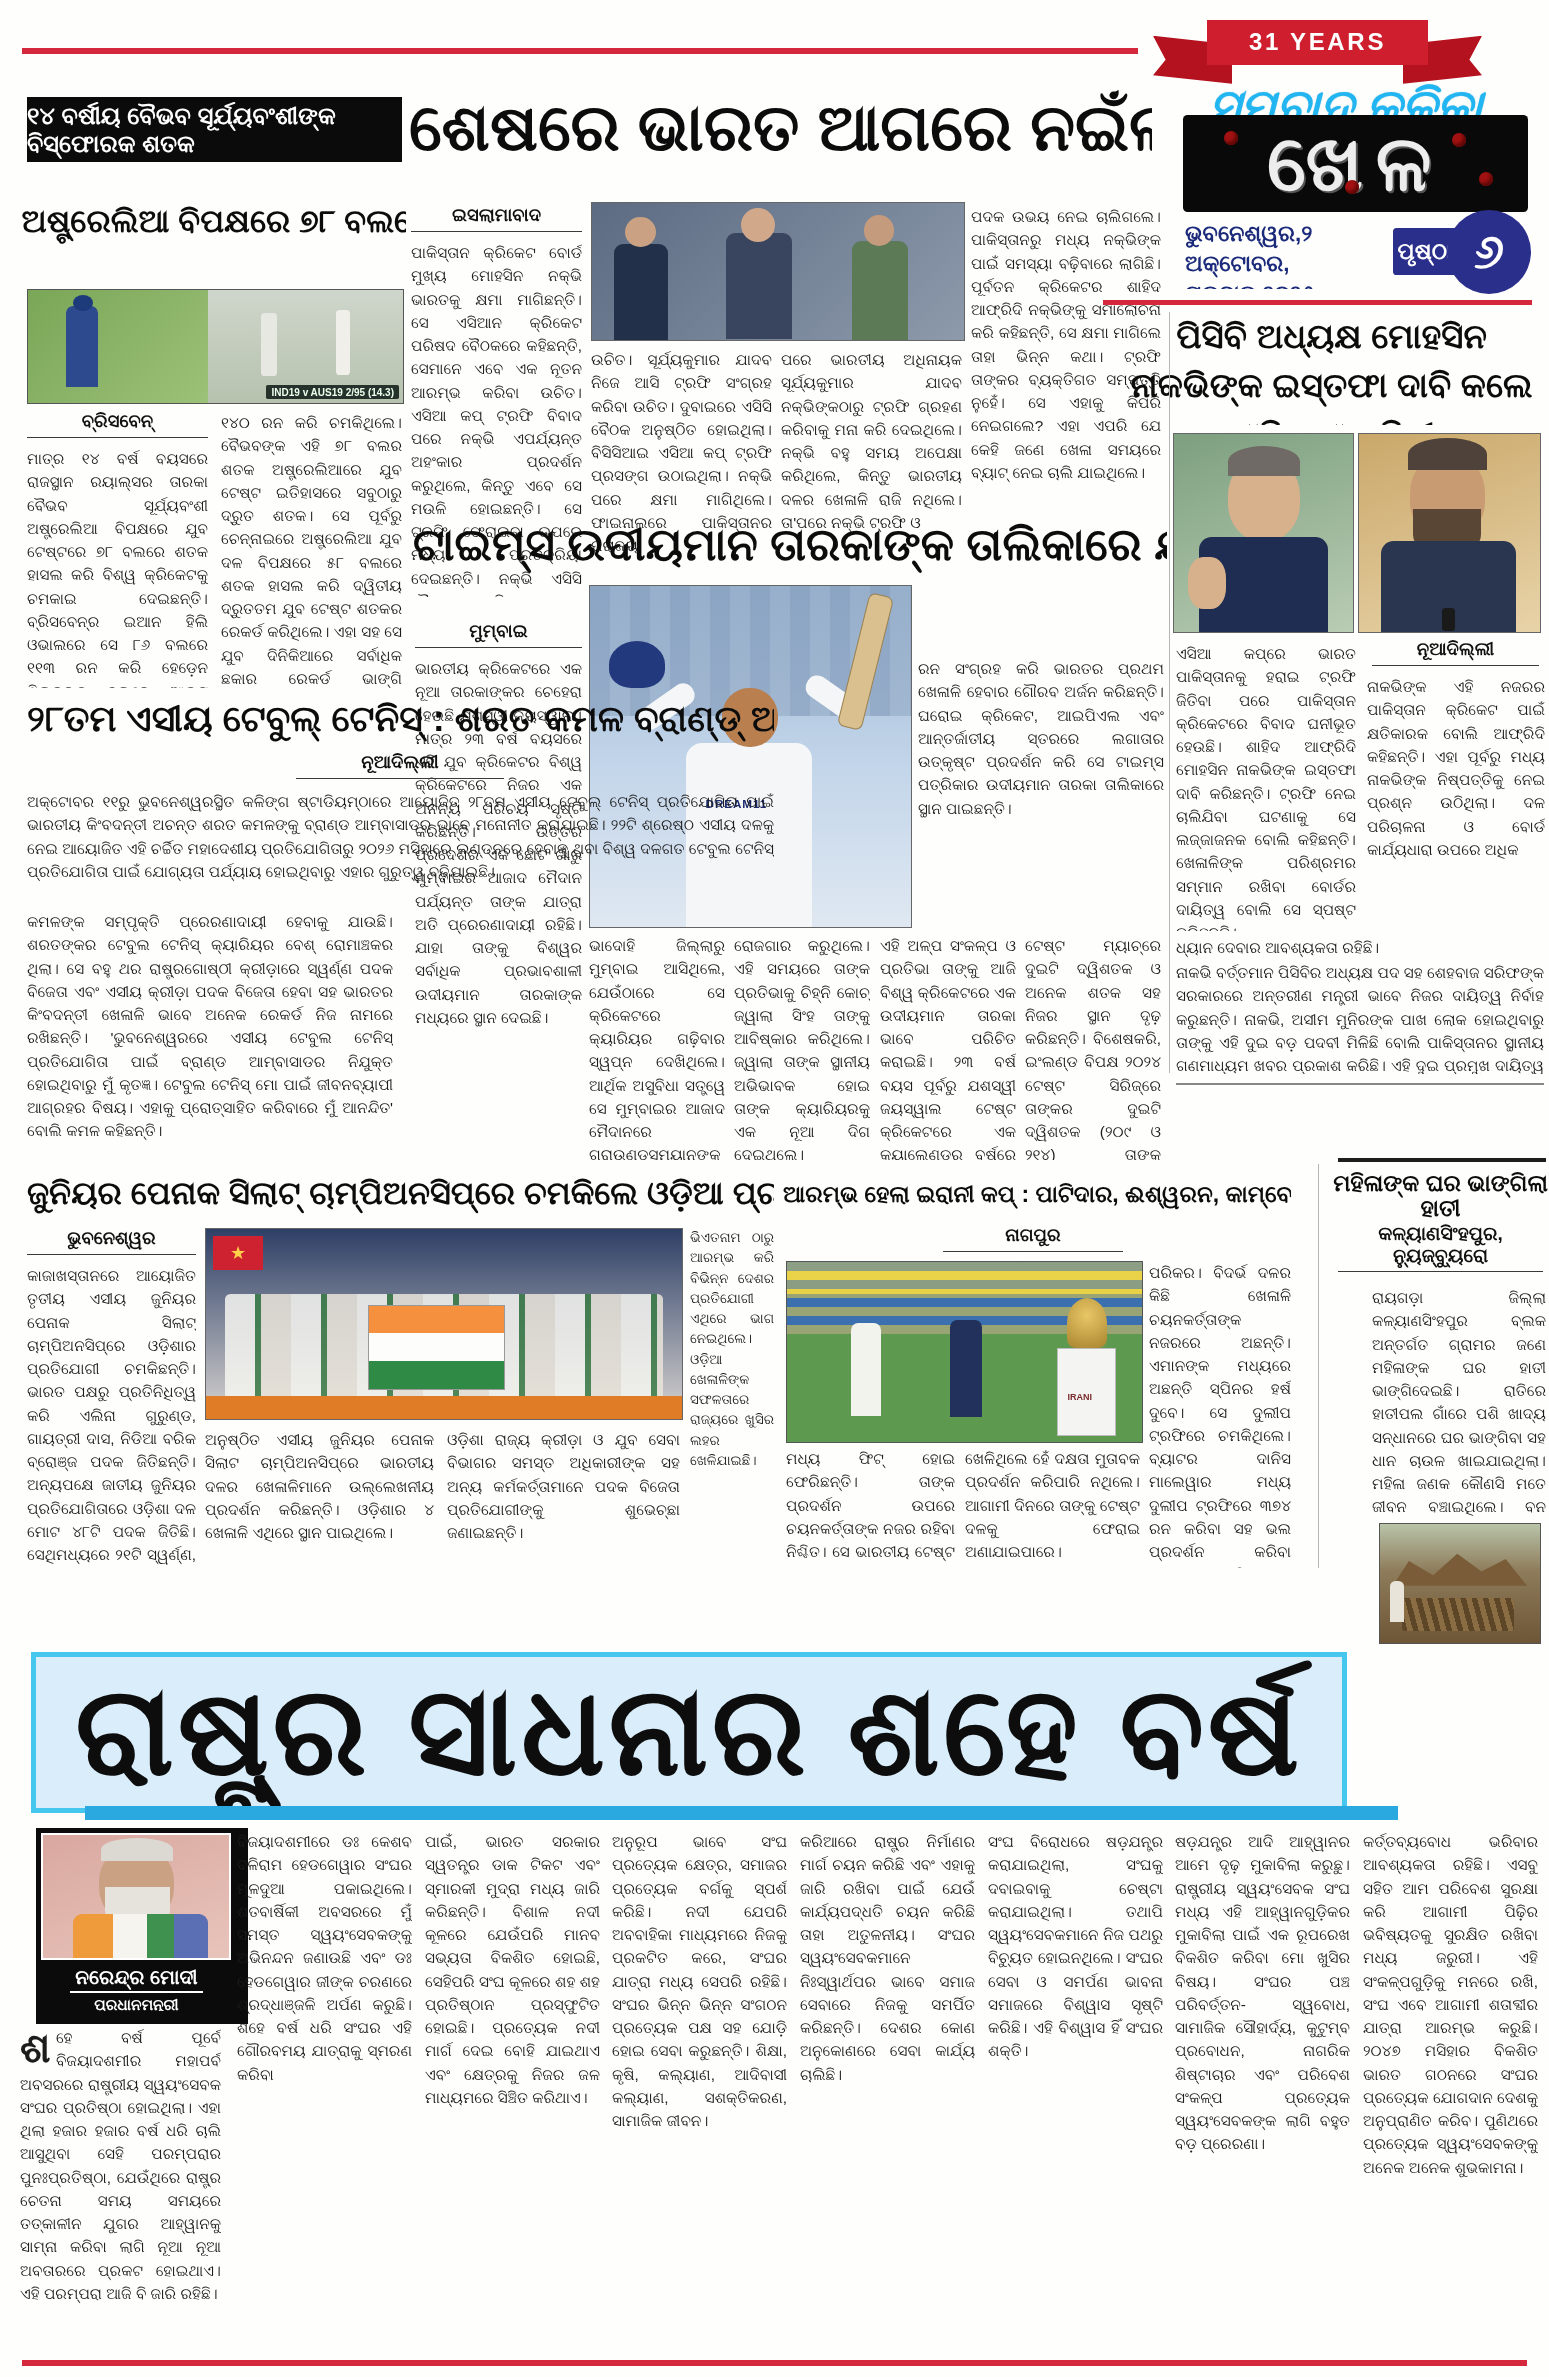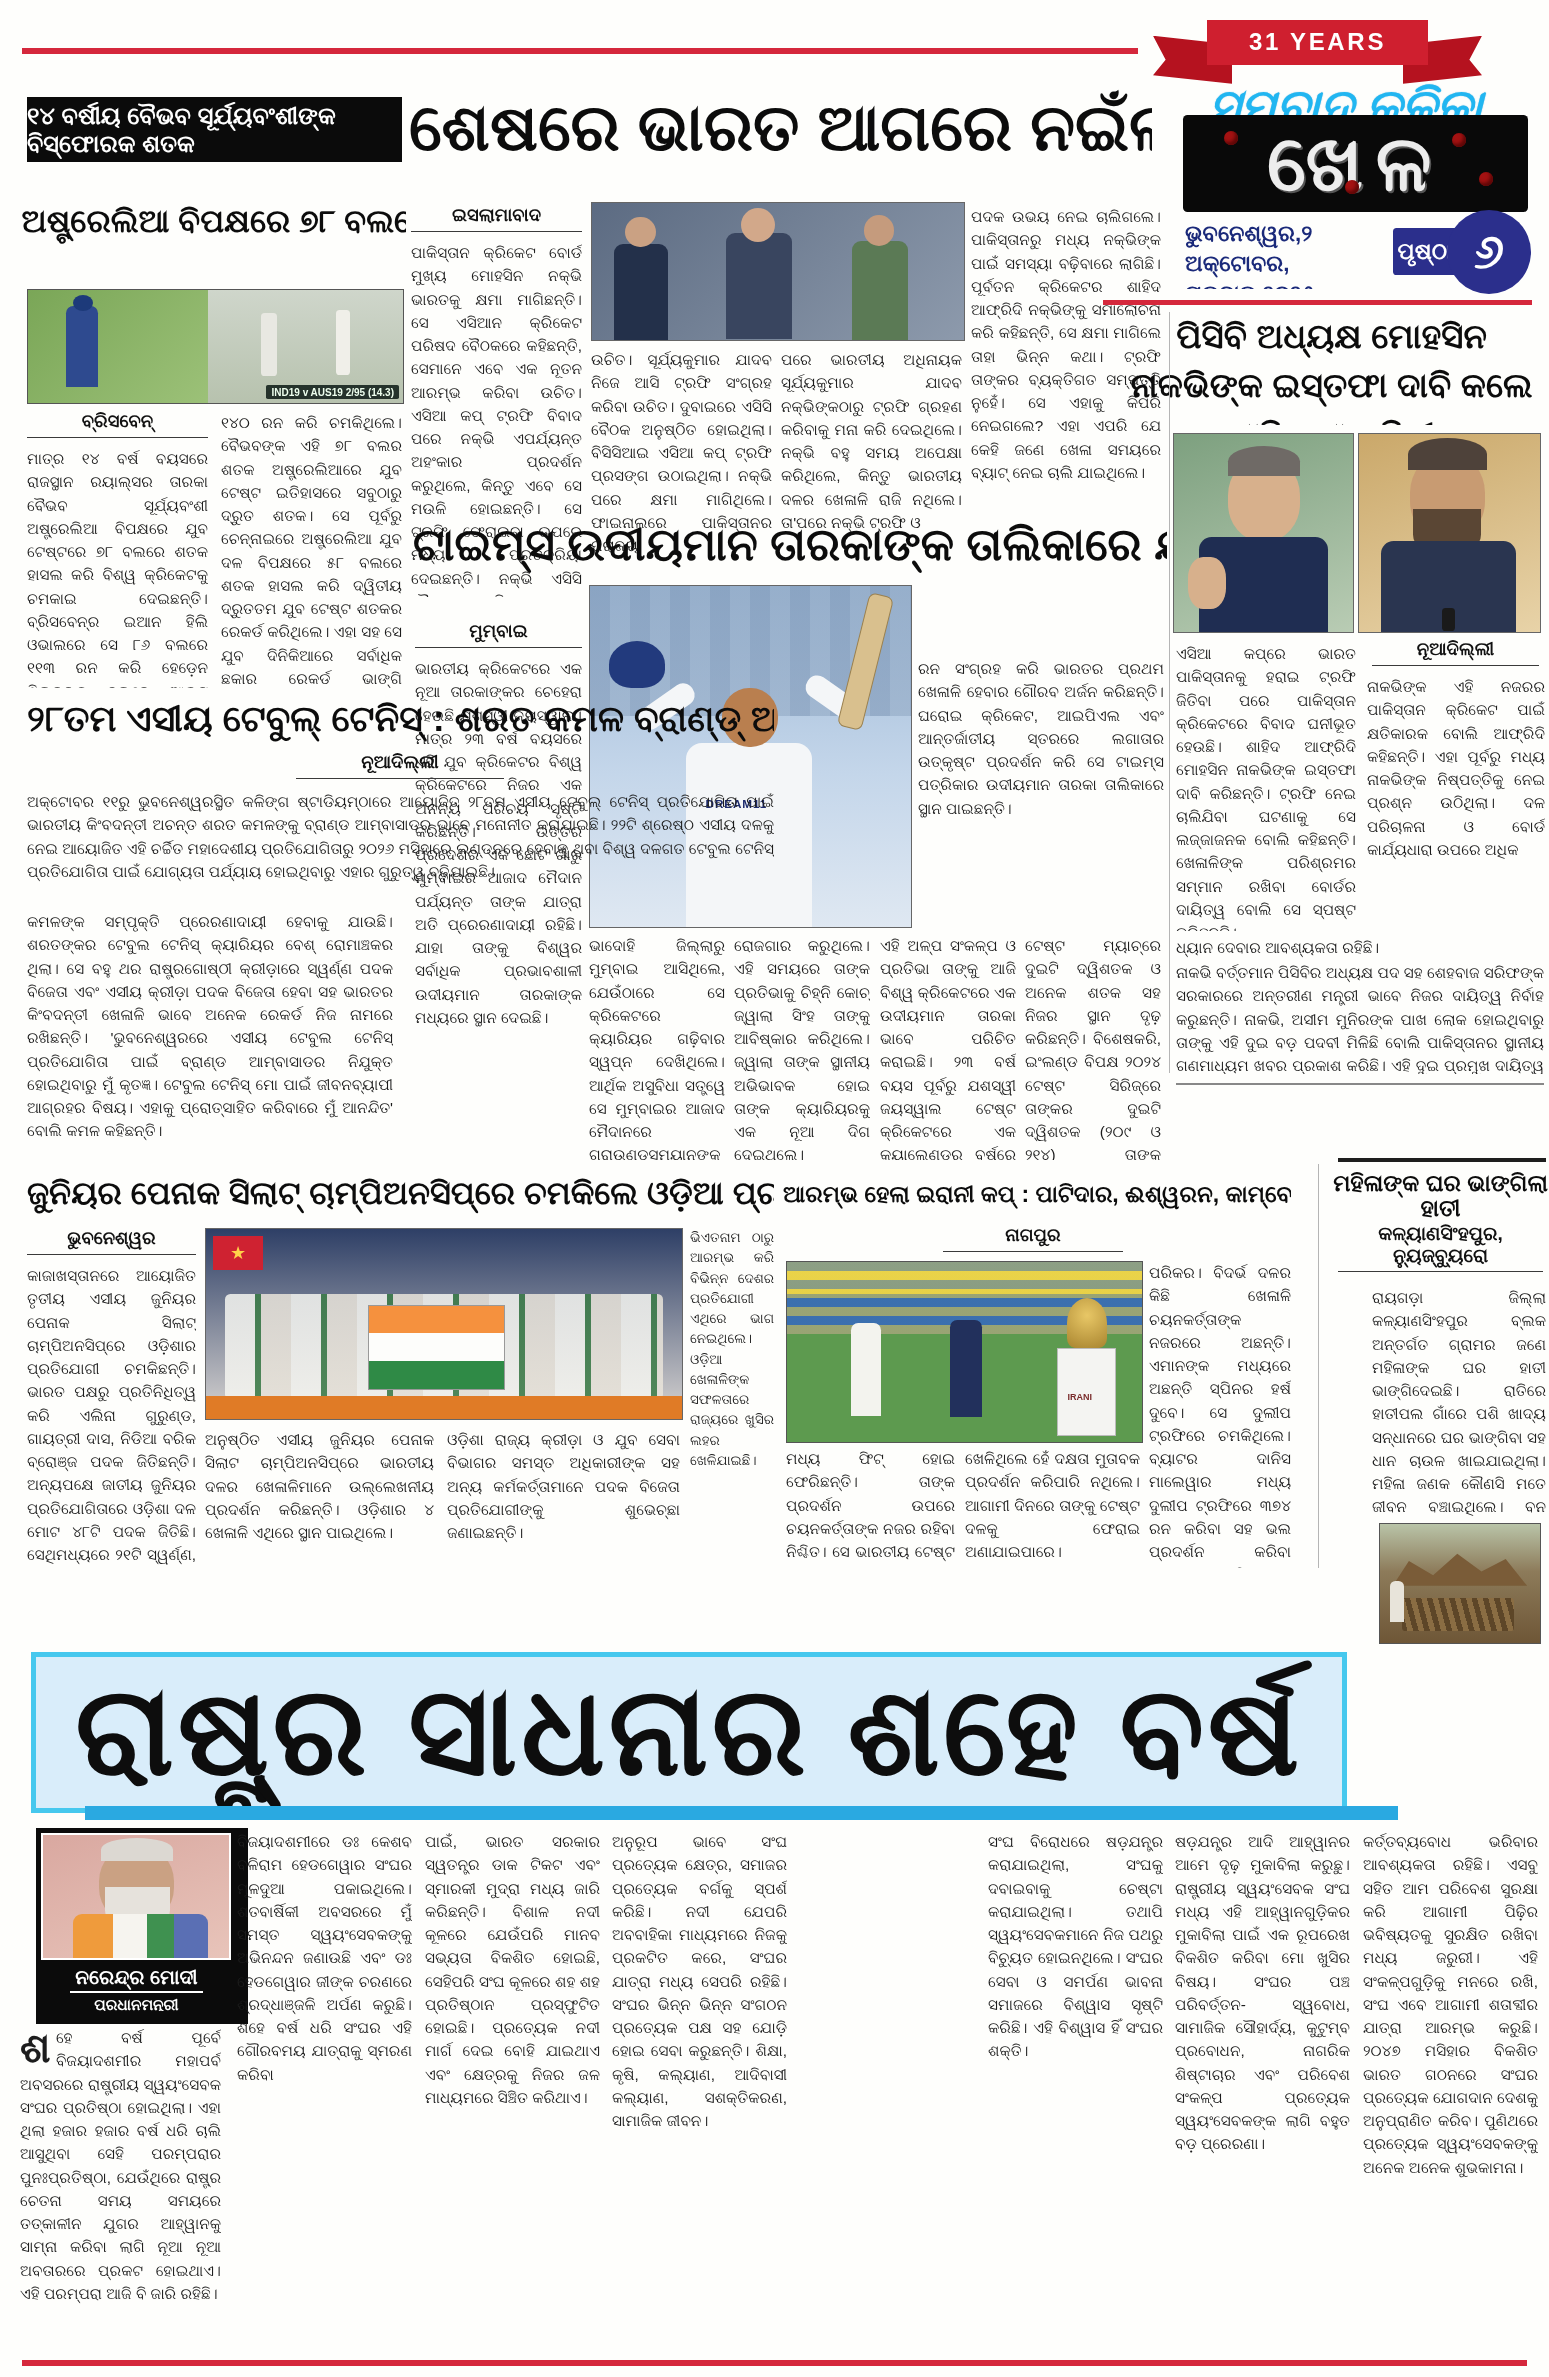--- a/index.html
+++ b/index.html
@@ -248,20 +248,21 @@
       <div class="ln" style="margin:2.7px auto;"></div>
       <div class="rl" style="font-size:15.3px;">ପ୍ରଧାନମନ୍ତ୍ରୀ</div>
     </div>
   </div>
   <div class="abs body" style="left:20px;top:2026px;width:201px;height:334px;">
     <span class="dropcap">ଶ</span><span>ହେ ବର୍ଷ ପୂର୍ବେ ବିଜୟାଦଶମୀର ମହାପର୍ବ ଅବସରରେ ରାଷ୍ଟ୍ରୀୟ ସ୍ୱୟଂସେବକ ସଂଘର ପ୍ରତିଷ୍ଠା ହୋଇଥିଲା। ଏହା ଥିଲା ହଜାର ହଜାର ବର୍ଷ ଧରି ଚାଲି ଆସୁଥିବା ସେହି ପରମ୍ପରାର ପୁନଃପ୍ରତିଷ୍ଠା, ଯେଉଁଥିରେ ରାଷ୍ଟ୍ର ଚେତନା ସମୟ ସମୟରେ ତତ୍କାଳୀନ ଯୁଗର ଆହ୍ୱାନକୁ ସାମ୍ନା କରିବା ଲାଗି ନୂଆ ନୂଆ ଅବତାରରେ ପ୍ରକଟ ହୋଇଥାଏ। ଏହି ପରମ୍ପରା ଆଜି ବି ଜାରି ରହିଛି।</span>
   </div>
   <div class="abs body" style="left:237px;top:1830px;width:175px;height:532px;">ବିଜୟାଦଶମୀରେ ଡଃ କେଶବ ବଳିରାମ ହେଡଗେୱାର ସଂଘର ମୂଳଦୁଆ ପକାଇଥିଲେ। ଶତବାର୍ଷିକୀ ଅବସରରେ ମୁଁ ସମସ୍ତ ସ୍ୱୟଂସେବକଙ୍କୁ ଅଭିନନ୍ଦନ ଜଣାଉଛି ଏବଂ ଡଃ ହେଡଗେୱାର ଜୀଙ୍କ ଚରଣରେ ଶ୍ରଦ୍ଧାଞ୍ଜଳି ଅର୍ପଣ କରୁଛି। ଶହେ ବର୍ଷ ଧରି ସଂଘର ଏହି ଗୌରବମୟ ଯାତ୍ରାକୁ ସ୍ମରଣ କରିବା</div>
   <div class="abs body" style="left:425px;top:1830px;width:175px;height:532px;">ପାଇଁ, ଭାରତ ସରକାର ସ୍ୱତନ୍ତ୍ର ଡାକ ଟିକଟ ଏବଂ ସ୍ମାରକୀ ମୁଦ୍ରା ମଧ୍ୟ ଜାରି କରିଛନ୍ତି। ବିଶାଳ ନଦୀ କୂଳରେ ଯେଉଁପରି ମାନବ ସଭ୍ୟତା ବିକଶିତ ହୋଇଛି, ସେହିପରି ସଂଘ କୂଳରେ ଶହ ଶହ ପ୍ରତିଷ୍ଠାନ ପ୍ରସ୍ଫୁଟିତ ହୋଇଛି। ପ୍ରତ୍ୟେକ ନଦୀ ମାର୍ଗ ଦେଇ ବୋହି ଯାଇଥାଏ ଏବଂ କ୍ଷେତ୍ରକୁ ନିଜର ଜଳ ମାଧ୍ୟମରେ ସିଞ୍ଚିତ କରିଥାଏ।</div>
   <div class="abs body" style="left:612px;top:1830px;width:175px;height:532px;">ଅନୁରୂପ ଭାବେ ସଂଘ ପ୍ରତ୍ୟେକ କ୍ଷେତ୍ର, ସମାଜର ପ୍ରତ୍ୟେକ ବର୍ଗକୁ ସ୍ପର୍ଶ କରିଛି। ନଦୀ ଯେପରି ଅବବାହିକା ମାଧ୍ୟମରେ ନିଜକୁ ପ୍ରକଟିତ କରେ, ସଂଘର ଯାତ୍ରା ମଧ୍ୟ ସେପରି ରହିଛି। ସଂଘର ଭିନ୍ନ ଭିନ୍ନ ସଂଗଠନ ପ୍ରତ୍ୟେକ ପକ୍ଷ ସହ ଯୋଡ଼ି ହୋଇ ସେବା କରୁଛନ୍ତି। ଶିକ୍ଷା, କୃଷି, କଲ୍ୟାଣ, ଆଦିବାସୀ କଲ୍ୟାଣ, ସଶକ୍ତିକରଣ, ସାମାଜିକ ଜୀବନ।</div>
+  <div class="abs body" style="left:800px;top:1830px;width:175px;height:532px;">କରିଆରେ ରାଷ୍ଟ୍ର ନିର୍ମାଣର ମାର୍ଗ ଚୟନ କରିଛି ଏବଂ ଏହାକୁ ଜାରି ରଖିବା ପାଇଁ ଯେଉଁ କାର୍ଯ୍ୟପଦ୍ଧତି ଚୟନ କରିଛି ତାହା ଅତୁଳନୀୟ। ସଂଘର ସ୍ୱୟଂସେବକମାନେ ନିଃସ୍ୱାର୍ଥପର ଭାବେ ସମାଜ ସେବାରେ ନିଜକୁ ସମର୍ପିତ କରିଛନ୍ତି। ଦେଶର କୋଣ ଅନୁକୋଣରେ ସେବା କାର୍ଯ୍ୟ ଚାଲିଛି।</div>
   <div class="abs body" style="left:988px;top:1830px;width:175px;height:532px;">ସଂଘ ବିରୋଧରେ ଷଡ଼ଯନ୍ତ୍ର କରାଯାଇଥିଲା, ସଂଘକୁ ଦବାଇବାକୁ ଚେଷ୍ଟା କରାଯାଇଥିଲା। ତଥାପି ସ୍ୱୟଂସେବକମାନେ ନିଜ ପଥରୁ ବିଚ୍ୟୁତ ହୋଇନଥିଲେ। ସଂଘର ସେବା ଓ ସମର୍ପଣ ଭାବନା ସମାଜରେ ବିଶ୍ୱାସ ସୃଷ୍ଟି କରିଛି। ଏହି ବିଶ୍ୱାସ ହିଁ ସଂଘର ଶକ୍ତି।</div>
   <div class="abs body" style="left:1175px;top:1830px;width:175px;height:532px;">ଷଡ଼ଯନ୍ତ୍ର ଆଦି ଆହ୍ୱାନର ଆମେ ଦୃଢ଼ ମୁକାବିଲା କରୁଛୁ। ରାଷ୍ଟ୍ରୀୟ ସ୍ୱୟଂସେବକ ସଂଘ ମଧ୍ୟ ଏହି ଆହ୍ୱାନଗୁଡ଼ିକର ମୁକାବିଲା ପାଇଁ ଏକ ରୂପରେଖ ବିକଶିତ କରିବା ମୋ ଖୁସିର ବିଷୟ। ସଂଘର ପଞ୍ଚ ପରିବର୍ତ୍ତନ- ସ୍ୱବୋଧ, ସାମାଜିକ ସୌହାର୍ଦ୍ୟ, କୁଟୁମ୍ବ ପ୍ରବୋଧନ, ନାଗରିକ ଶିଷ୍ଟାଚାର ଏବଂ ପରିବେଶ ସଂକଳ୍ପ ପ୍ରତ୍ୟେକ ସ୍ୱୟଂସେବକଙ୍କ ଲାଗି ବହୁତ ବଡ଼ ପ୍ରେରଣା।</div>
   <div class="abs body" style="left:1363px;top:1830px;width:175px;height:532px;">କର୍ତ୍ତବ୍ୟବୋଧ ଭରିବାର ଆବଶ୍ୟକତା ରହିଛି। ଏସବୁ ସହିତ ଆମ ପରିବେଶ ସୁରକ୍ଷା କରି ଆଗାମୀ ପିଢ଼ିର ଭବିଷ୍ୟତକୁ ସୁରକ୍ଷିତ ରଖିବା ମଧ୍ୟ ଜରୁରୀ। ଏହି ସଂକଳ୍ପଗୁଡ଼ିକୁ ମନରେ ରଖି, ସଂଘ ଏବେ ଆଗାମୀ ଶତାବ୍ଦୀର ଯାତ୍ରା ଆରମ୍ଭ କରୁଛି। ୨୦୪୭ ମସିହାର ବିକଶିତ ଭାରତ ଗଠନରେ ସଂଘର ପ୍ରତ୍ୟେକ ଯୋଗଦାନ ଦେଶକୁ ଅନୁପ୍ରାଣିତ କରିବ। ପୁଣିଥରେ ପ୍ରତ୍ୟେକ ସ୍ୱୟଂସେବକଙ୍କୁ ଅନେକ ଅନେକ ଶୁଭକାମନା।</div>
 
   <div class="abs rule-red" style="left:22.4px;top:2360px;width:1505px;height:6.3px;"></div>
 
 </div>
 
 
 </body></html>

